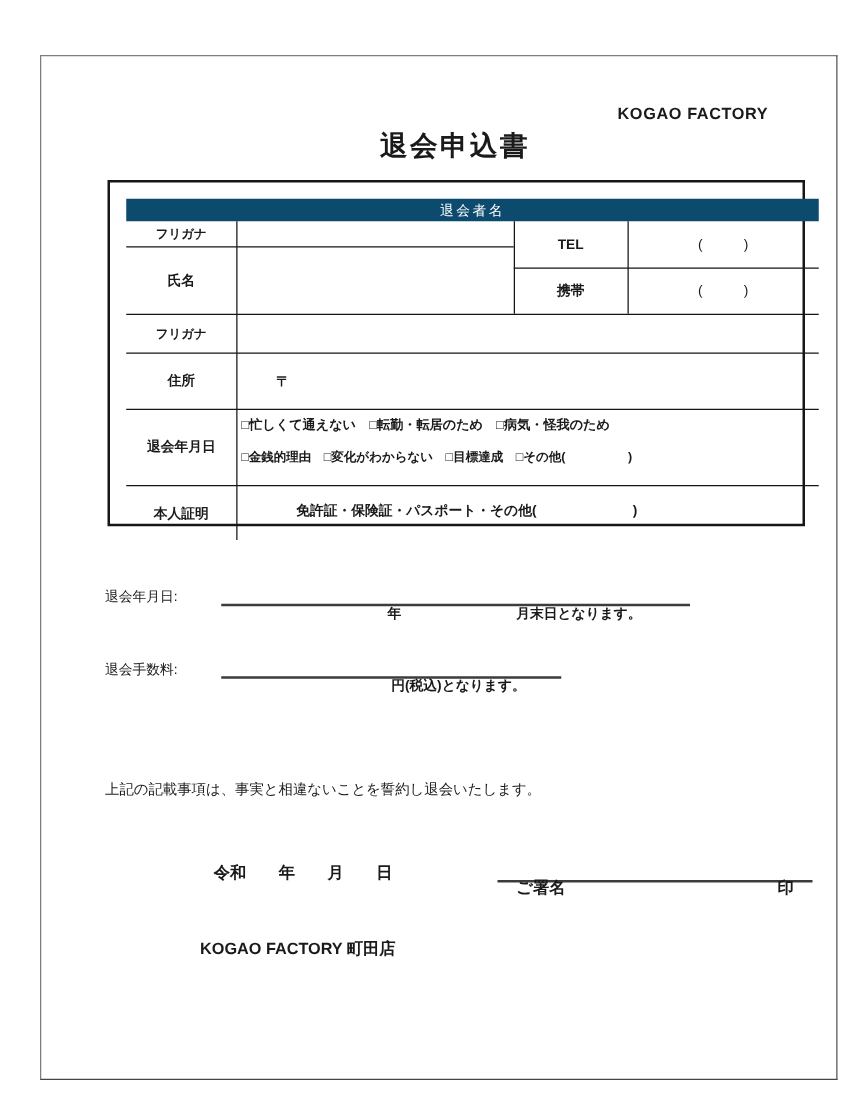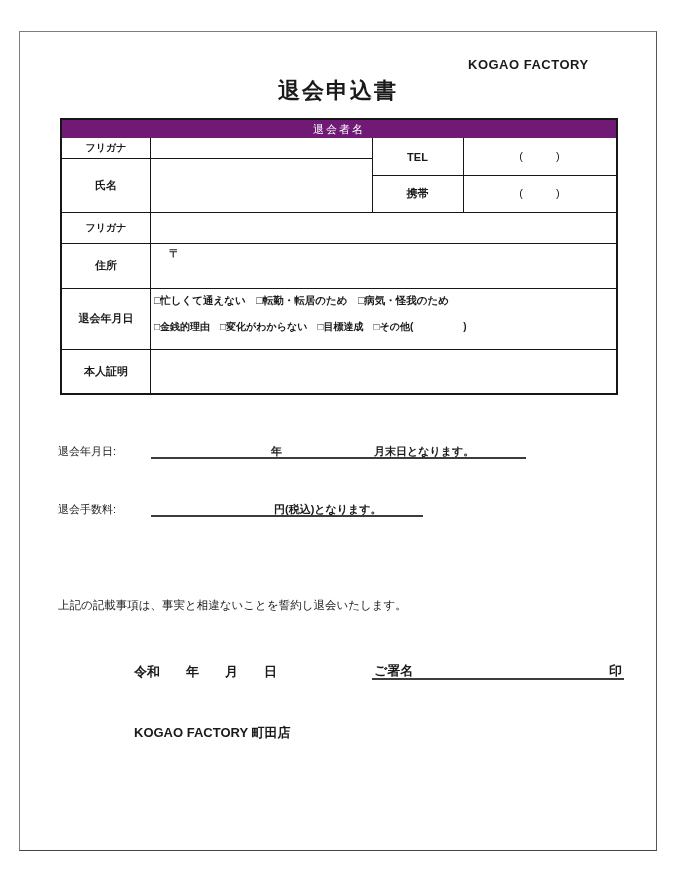--- a/index.html
+++ b/index.html
@@ -1,28 +1,28 @@
 <!DOCTYPE html>
 <html><head>
 <meta charset="utf-8">
 <style>
-  * { margin:0; padding:0; box-sizing:border-box; }
+  * { margin:13px; padding:0; box-sizing:border-box; }
   html,body { width:682px; height:894px; background:#ffffff;
     font-family:"Liberation Sans","DejaVu Sans",sans-serif; color:#1a1a1a; }
   #sheet { position:absolute; left:19px; top:31px; width:638px; height:820px;
     border:1px solid #7d7d7d; border-right-color:#555; border-bottom-color:#444; background:#fff; }
   .abs { position:absolute; }
 
   
   .brand { left:448px; top:25px; font-size:13px; font-weight:bold; letter-spacing:.5px; }
   .title { left:0; top:44px; width:100%; text-align:center; font-size:22px; font-weight:bold; letter-spacing:2px; }
 
   
   #tbl { left:40px; top:86px; width:558px; height:277px; border:2px solid #161616; background:#fff; }
-  .thead { left:0; top:0; width:554px; height:18px; background:#701a75; color:#fff;
+  .thead { left:0; top:0; width:554px; height:18px; background:#0c4a6e; color:#fff;
     font-size:11px; display:flex; align-items:center; justify-content:center; letter-spacing:2px; }
   .hl { background:#161616; height:1px; }
   .vl { background:#161616; width:1px; }
   .cell { display:flex; align-items:center; justify-content:center; font-size:11px; font-weight:bold; }
   .small { font-size:10px; }
 
   
   .fline { border-bottom:2px solid #3c3c3c; }
   .ftext { position:absolute; font-size:11px; font-weight:bold; white-space:nowrap; }
   .lbl { font-size:11px; font-weight:normal; white-space:nowrap; }
@@ -65,36 +65,37 @@
     </div>
 
     <div class="abs cell" style="left:310px;top:18px;width:91px;height:37px;">TEL</div>
     <div class="abs cell" style="left:401px;top:18px;width:153px;height:37px;font-weight:normal;">(　　　)</div>
     <div class="abs cell" style="left:310px;top:55px;width:91px;height:37px;">携帯</div>
     <div class="abs cell" style="left:401px;top:55px;width:153px;height:37px;font-weight:normal;">(　　　)</div>
 
     <div class="abs" style="left:92px;top:174px;font-size:10.5px;font-weight:bold;white-space:nowrap;">□忙しくて通えない　□転勤・転居のため　□病気・怪我のため</div>
     <div class="abs" style="left:92px;top:200px;font-size:10px;font-weight:bold;white-space:nowrap;">□金銭的理由　□変化がわからない　□目標達成　□その他(　　　　　)</div>
 
+    <div class="abs" style="left:136px;top:242px;font-size:11px;font-weight:bold;white-space:nowrap;">免許証・保険証・パスポート・その他(　　　　　　　)</div>
   </div>
 
   <div class="abs lbl" style="left:38px;top:412px;">退会年月日:</div>
   <div class="abs fline" style="left:131px;top:410px;width:375px;height:17px;">
     <span class="ftext" style="left:120px;top:2px;">年</span>
     <span class="ftext" style="left:223px;top:2px;">月末日となります。</span>
   </div>
 
   <div class="abs lbl" style="left:38px;top:470px;">退会手数料:</div>
   <div class="abs fline" style="left:131px;top:468px;width:272px;height:17px;">
     <span class="ftext" style="left:123px;top:2px;">円(税込)となります。</span>
   </div>
 
   <div class="abs pledge">上記の記載事項は、事実と相違ないことを誓約し退会いたします。</div>
 
-  <div class="abs sigrow" style="left:114px;top:631px;text-align:center;">令和　　年　　月　　日</div>
+  <div class="abs sigrow" style="left:125px;top:631px;text-align:center;">令和　　年　　月　　日</div>
   <div class="abs fline" style="left:352px;top:629px;width:252px;height:19px;">
     <span class="ftext" style="left:2px;top:1px;font-size:13px;">ご署名</span>
     <span class="ftext" style="right:2px;top:1px;font-size:13px;">印</span>
   </div>
 
   <div class="abs sigrow" style="left:114px;top:692px;">KOGAO FACTORY 町田店</div>
 
 </div>
 
 </body></html>

